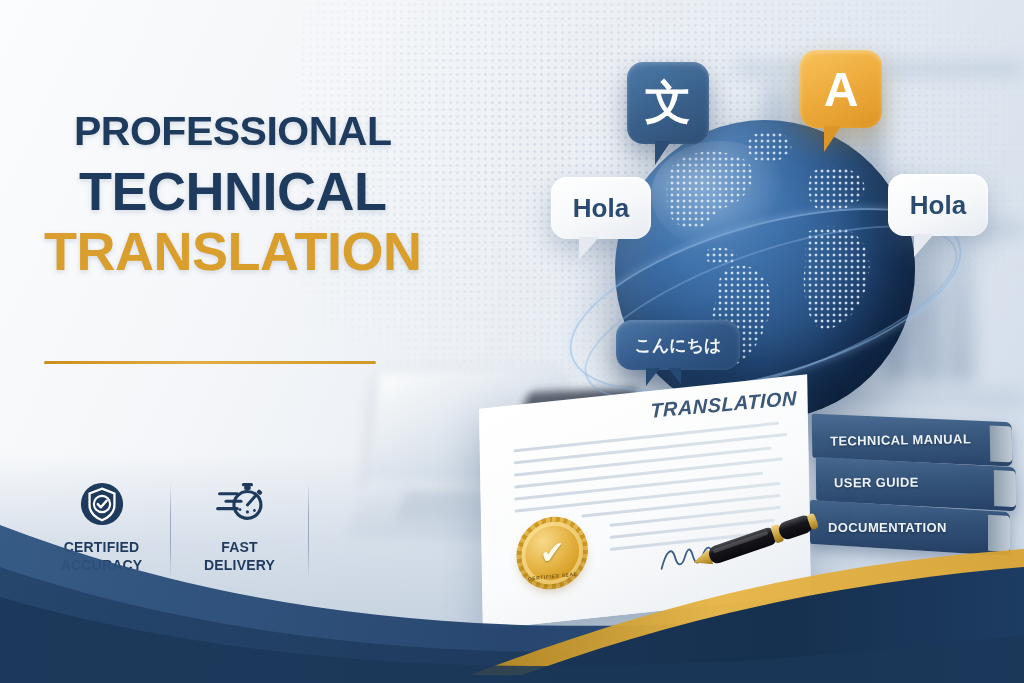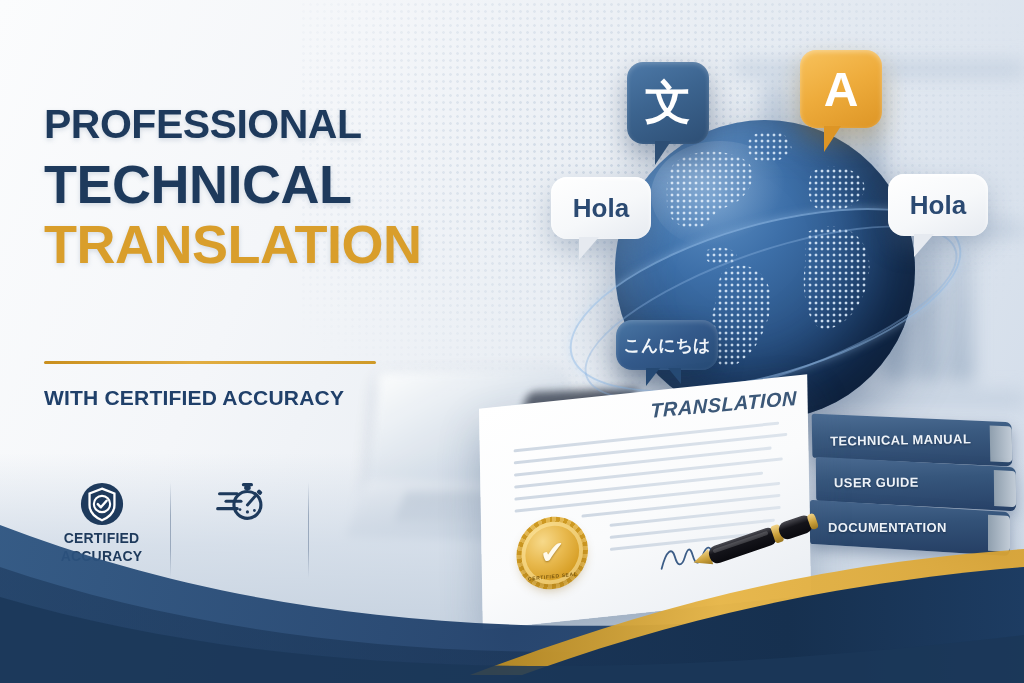--- a/index.html
+++ b/index.html
@@ -142,21 +142,21 @@
     border-color:#dd9525 transparent transparent transparent; }
 
   #bubble-hello { left:551px; top:177px; width:100px; height:62px; font-size:26px; }
   #bubble-hello .tail { left:28px; bottom:-21px; border-width:23px 20px 0 0;
     border-color:#e6eaf0 transparent transparent transparent; }
 
   #bubble-hola { left:888px; top:174px; width:100px; height:62px; font-size:26px; }
   #bubble-hola .tail { left:26px; bottom:-21px; border-width:23px 20px 0 0;
     border-color:#e6eaf0 transparent transparent transparent; }
 
-  #bubble-konnichiwa { left:616px; top:320px; width:102px; height:50px; font-size:17px; }
+  #bubble-konnichiwa { left:616px; top:320px; width:124px; height:50px; font-size:17px; }
   #bubble-konnichiwa .tail { left:30px; bottom:-16px; border-width:18px 14px 0 0;
     border-color:#264a74 transparent transparent transparent; }
   #bubble-konnichiwa .tail2 { position:absolute; left:52px; bottom:-14px; width:0;height:0;
     border-style:solid; border-width:16px 0 0 13px;
     border-color:#264a74 transparent transparent transparent; }
 
   
   .doc {
     position:absolute; left:480px; top:392px; width:330px; height:220px;
     background:linear-gradient(160deg,#ffffff 0%,#fafbfc 55%,#e9edf2 100%);
@@ -215,21 +215,21 @@
   #book-0 { top:0;  background:linear-gradient(175deg,#4d6e95 0%,#3a5a80 40%,#2a456a 100%); transform:skewY(3.5deg) rotate(-1deg); }
   #book-1 { top:44px; background:linear-gradient(175deg,#4a6a91 0%,#36567c 40%,#274167 100%); transform:skewY(3.5deg) rotate(-.5deg); left:4px; }
   #book-2 { top:88px; background:linear-gradient(175deg,#46668d 0%,#335278 40%,#243d62 100%); transform:skewY(3.5deg); left:-2px; }
   .book::after {
     content:""; position:absolute; right:0; top:4px; width:22px; height:36px;
     background:linear-gradient(90deg,#8f9fae,#c2ccd7);
     border-radius:0 4px 4px 0;
   }
 
   
-  .headline { position:absolute; left:44px; top:104px; }
+  .headline { position:absolute; left:44px; top:111px;text-align:center; }
   .hl {
     line-height:1; letter-spacing:-.5px;
     text-shadow:0 2px 5px rgba(120,140,165,.28);
   }
   #hl-professional { font-size:41px; font-weight:700; color:#1e3a5c; }
   #hl-technical    { font-size:54px; font-weight:700; color:#1e3a5c; margin-top:12px; }
   #hl-translation  { font-size:54px; font-weight:700; color:#d99e2b; margin-top:6px; }
   #hl-services     { font-size:41px; font-weight:700; color:#1e3a5c; margin-top:8px; }
 
   .divider {
@@ -241,21 +241,21 @@
     position:absolute; left:44px; top:383px;
     font-size:21px; font-weight:600; line-height:1.45; color:#20406a;
     letter-spacing:.2px;
   }
 
   
   .features { position:absolute; left:44px; top:478px; display:flex; align-items:flex-start; }
   .feature { width:115px; text-align:center; }
   .feature .f-icon { height:52px; display:flex; align-items:center; justify-content:center; }
   .feature .f-label {
-    font-size:14px; font-weight:700; line-height:1.25;
+    margin-top:9px; font-size:14px; font-weight:700; line-height:1.25;
     color:#1e3a5c; letter-spacing:.2px;
   }
   .vdivider { width:1px; height:96px; margin:4px 11px 0; background:linear-gradient(180deg,rgba(150,165,185,0),#9aa9bd 35%,#9aa9bd 70%,rgba(150,165,185,0)); }
 
   
   .waves { position:absolute; left:0; bottom:0; width:1024px; height:190px; }
 </style>
 </head>
 <body>
 
@@ -393,21 +393,20 @@
 
   <div class="headline">
     <div class="hl" id="hl-professional">PROFESSIONAL</div>
     <div class="hl" id="hl-technical">TECHNICAL</div>
     <div class="hl" id="hl-translation">TRANSLATION</div>
   </div>
 
   <div class="divider"></div>
 
   <div class="subhead">
-    <div>WITH CERTIFIED ACCURACY</div>
   </div>
 
   <div class="features">
 
     <div class="feature">
       <div class="f-icon">
         <svg width="46" height="46" viewBox="0 0 48 48">
           <circle cx="24" cy="24" r="22" fill="#1e3a5c"></circle>
           <path d="M24 8 L37 13 V25 C37 33 31 38 24 41 C17 38 11 33 11 25 V13 Z" fill="none" stroke="#ffffff" stroke-width="2.4"></path>
           <circle cx="24" cy="24" r="8.5" fill="none" stroke="#ffffff" stroke-width="2.2"></circle>
@@ -432,20 +431,24 @@
           </g>
           <circle cx="36" cy="25" r="14.5" fill="none" stroke="#1e3a5c" stroke-width="3.4"></circle>
           <path d="M36 25 L44 16" stroke="#1e3a5c" stroke-width="3.2" stroke-linecap="round"></path>
           <rect x="32.5" y="4" width="7" height="5" rx="1.6" fill="#1e3a5c"></rect>
           <rect x="30" y="1.5" width="12" height="3.4" rx="1.7" fill="#1e3a5c"></rect>
           <rect x="46.5" y="9" width="5.5" height="4.5" rx="1.6" fill="#1e3a5c" transform="rotate(42 49 11)"></rect>
           <circle cx="36" cy="32.5" r="1.7" fill="#1e3a5c"></circle>
           <circle cx="28" cy="30" r="1.5" fill="#1e3a5c"></circle>
           <circle cx="43.5" cy="31" r="1.5" fill="#1e3a5c"></circle>
         </svg>
+      </div>
+      <div class="f-label">
+        <div>FAST</div>
+        <div>DELIVERY</div>
       </div>
     </div>
 
     <div class="vdivider"></div>
 
 
   </div>
 
   <svg class="waves" viewBox="0 0 1024 190" preserveAspectRatio="none">
     <defs>

